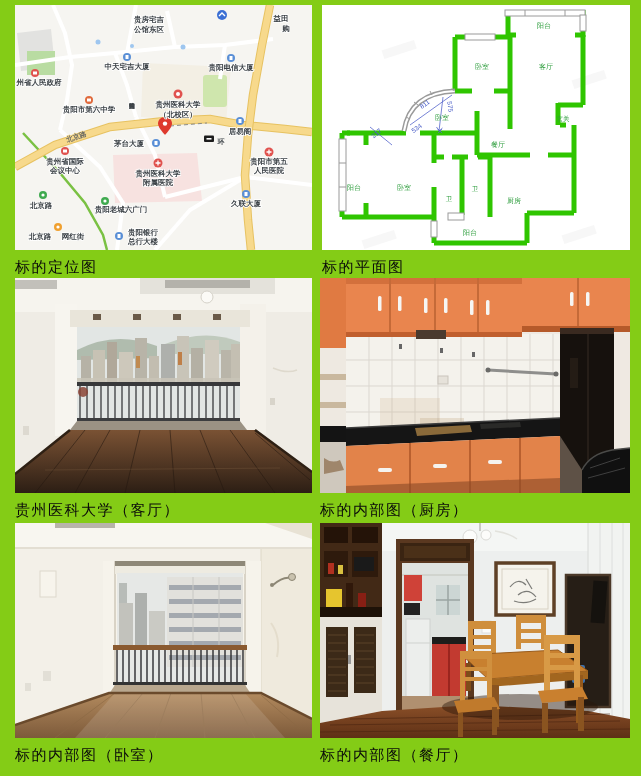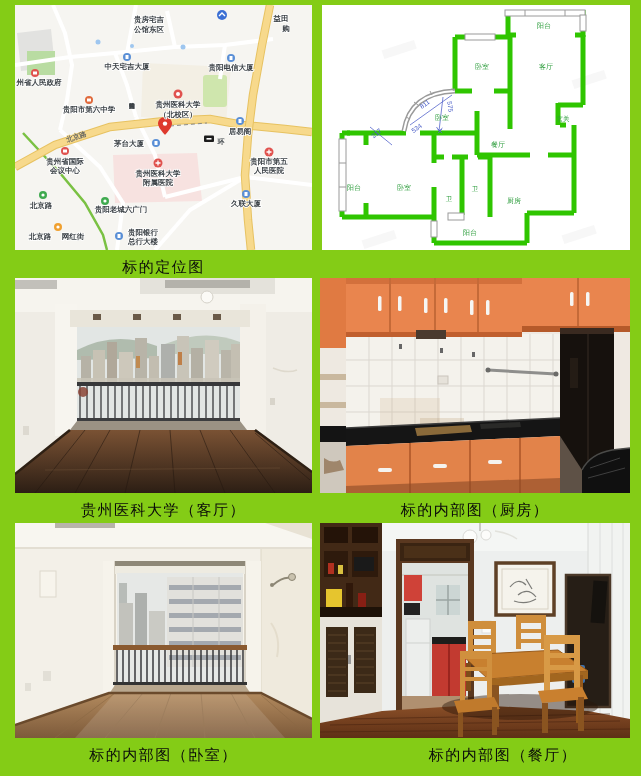--- a/index.html
+++ b/index.html
@@ -1,20 +1,20 @@
 <!DOCTYPE html>
 <html><head>
 <meta charset="utf-8">
 <style>
   *{margin:0;padding:0;box-sizing:border-box}
   html,body{background:#fff}
   body{width:641px;height:776px;font-family:"Liberation Sans",sans-serif}
   .page{position:relative;width:641px;height:776px;background:#84cc16;overflow:hidden}
   figure{position:absolute;display:block}
-  figcaption{text-align:center;font-size:15px;color:#0a0a0a;margin-top:8px;letter-spacing:1.5px}
+  figcaption{text-align:left;font-size:15px;color:#0a0a0a;margin-top:8px;letter-spacing:1.5px}
   svg{display:block}
   .maptext{fill:#3c4247;font-size:7.5px;font-weight:600;paint-order:stroke;stroke:#ffffff;stroke-width:1.5px}
   .roadtext{fill:#6b6b63;font-size:7px;paint-order:stroke;stroke:#f7d98c;stroke-width:1px}
   .roomlabel{fill:#2f9e3e;font-size:7px}
   .dimtext{fill:#4256c4;font-size:6.5px}
 </style>
 </head>
 <body>
 
 <div class="page">
@@ -196,20 +196,21 @@
         <text x="120" y="115">卧室</text>
         <text x="176" y="142">餐厅</text>
         <text x="32" y="185">阳台</text>
         <text x="82" y="185">卧室</text>
         <text x="127" y="196" style="font-size:6.5px">卫</text>
         <text x="153" y="186" style="font-size:6.5px">卫</text>
         <text x="192" y="198">厨房</text>
         <text x="148" y="230">阳台</text>
       </g>
     </svg>
+    <figcaption>标的平面图</figcaption>
   </figure>
 
   <figure style="left:15px;top:278px;width:297px">
     <svg viewBox="0 0 297 215" width="297" height="215">
       <defs>
         <linearGradient id="lrfloor" x1="0" y1="0" x2="0" y2="1">
           <stop offset="0" stop-color="#7a5234"></stop>
             <stop offset="1" stop-color="#2c1e14"></stop>
         </linearGradient>
       </defs>

